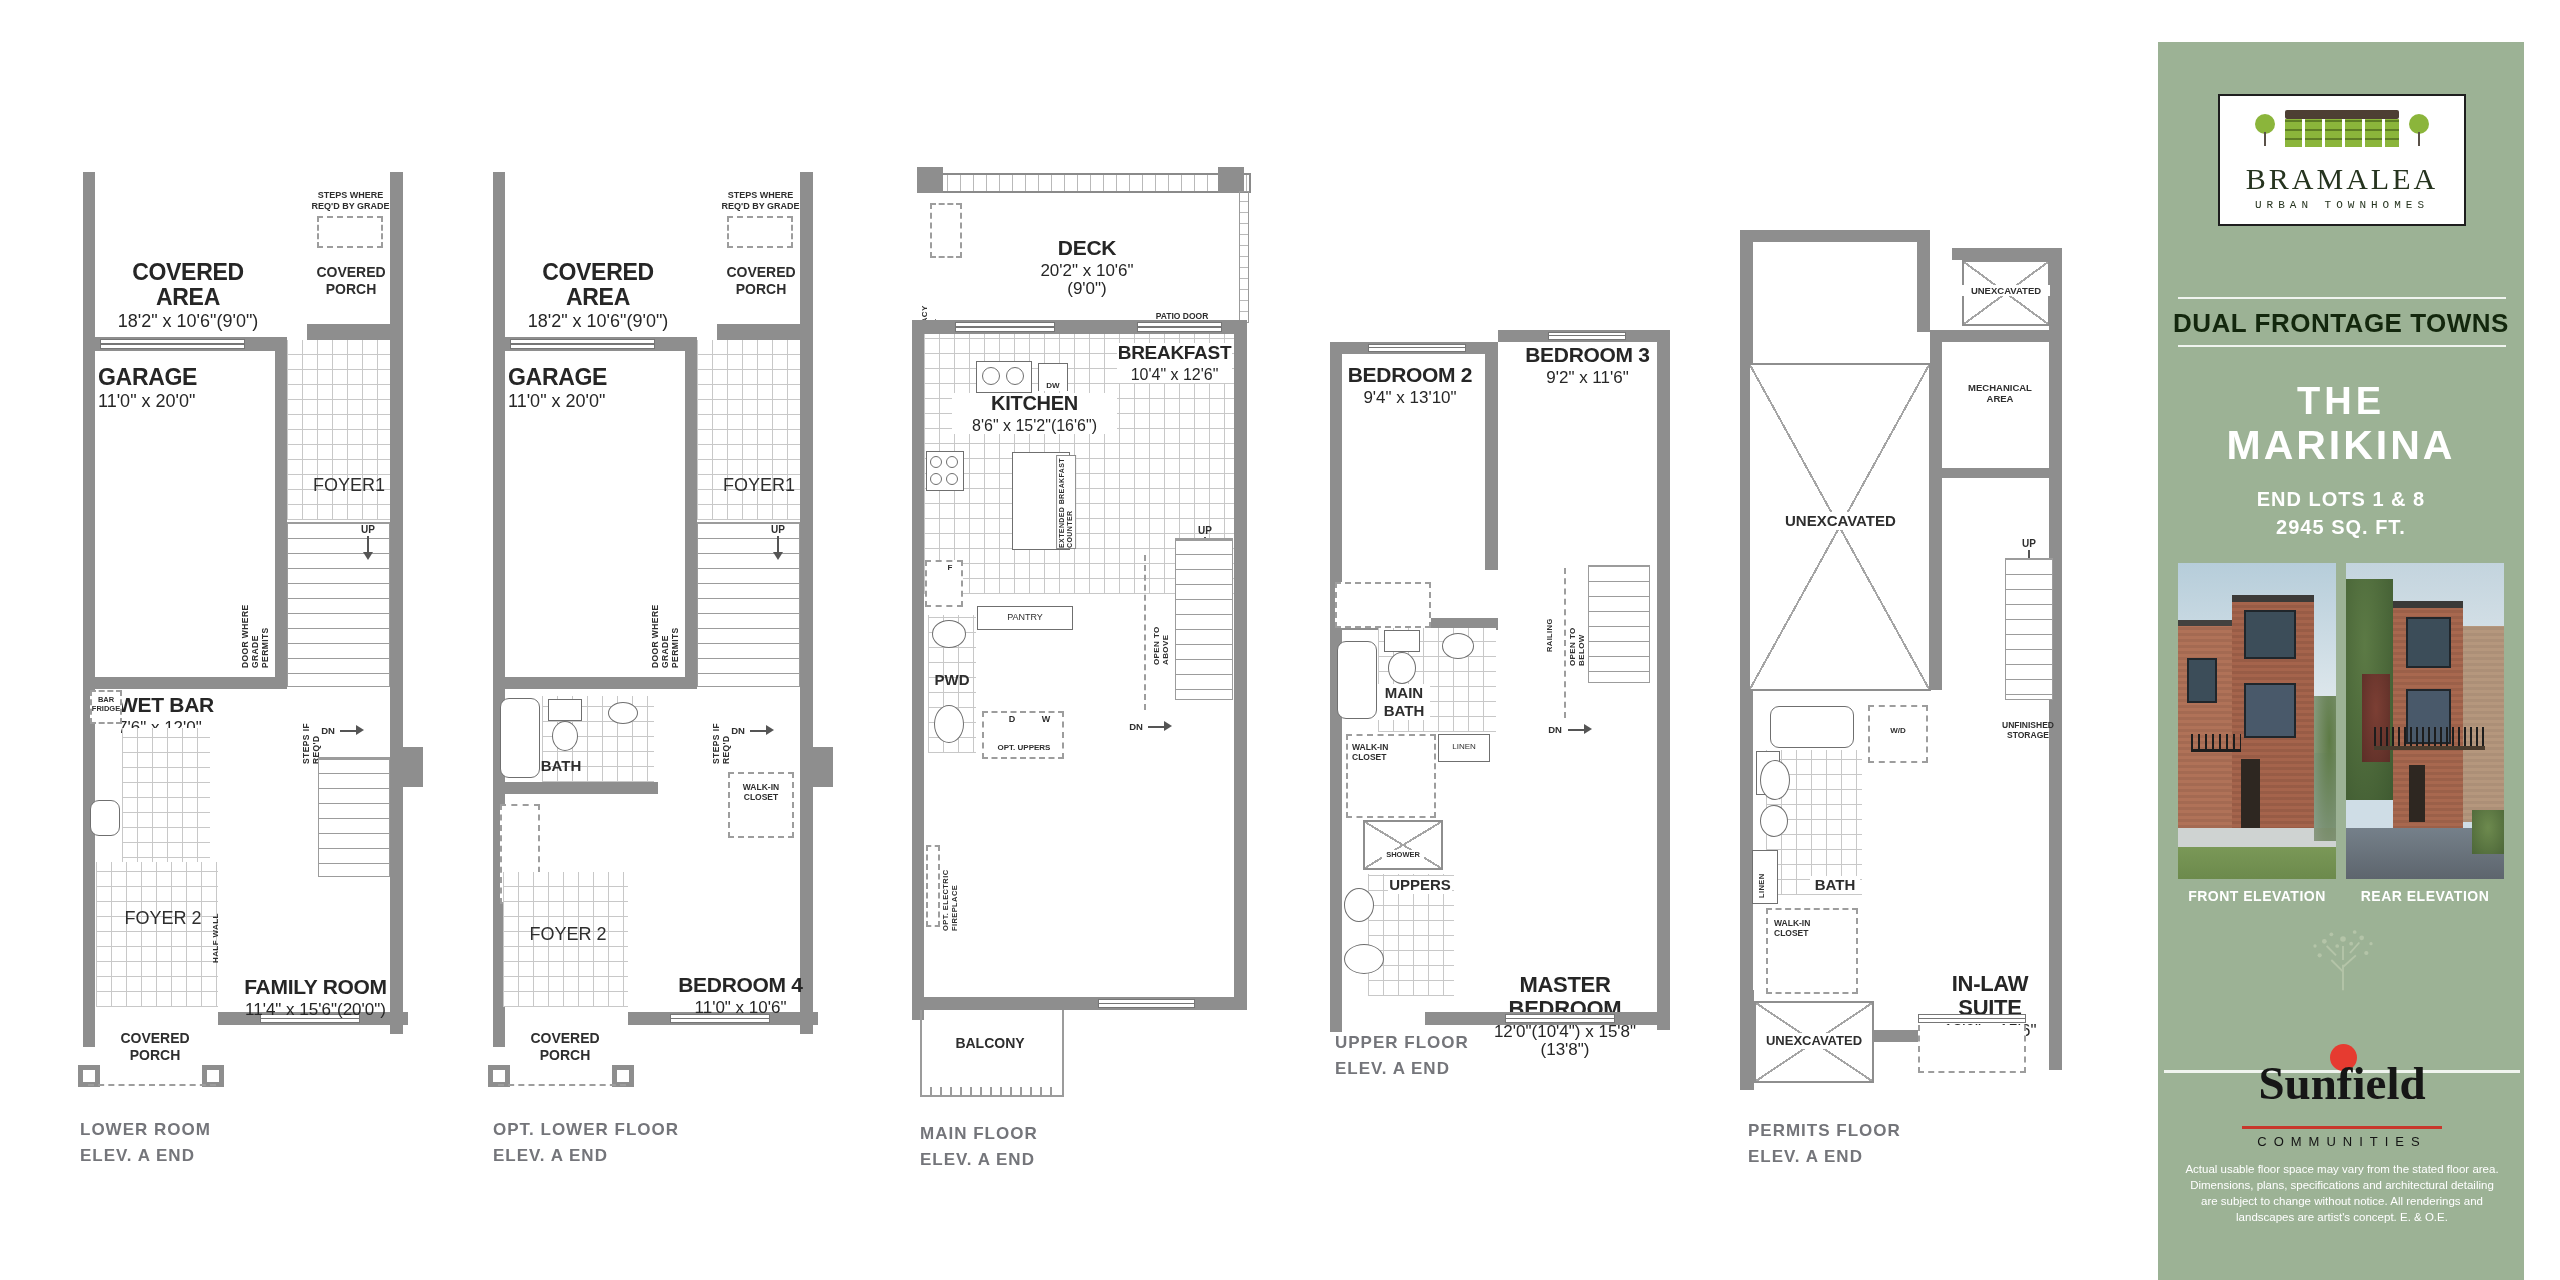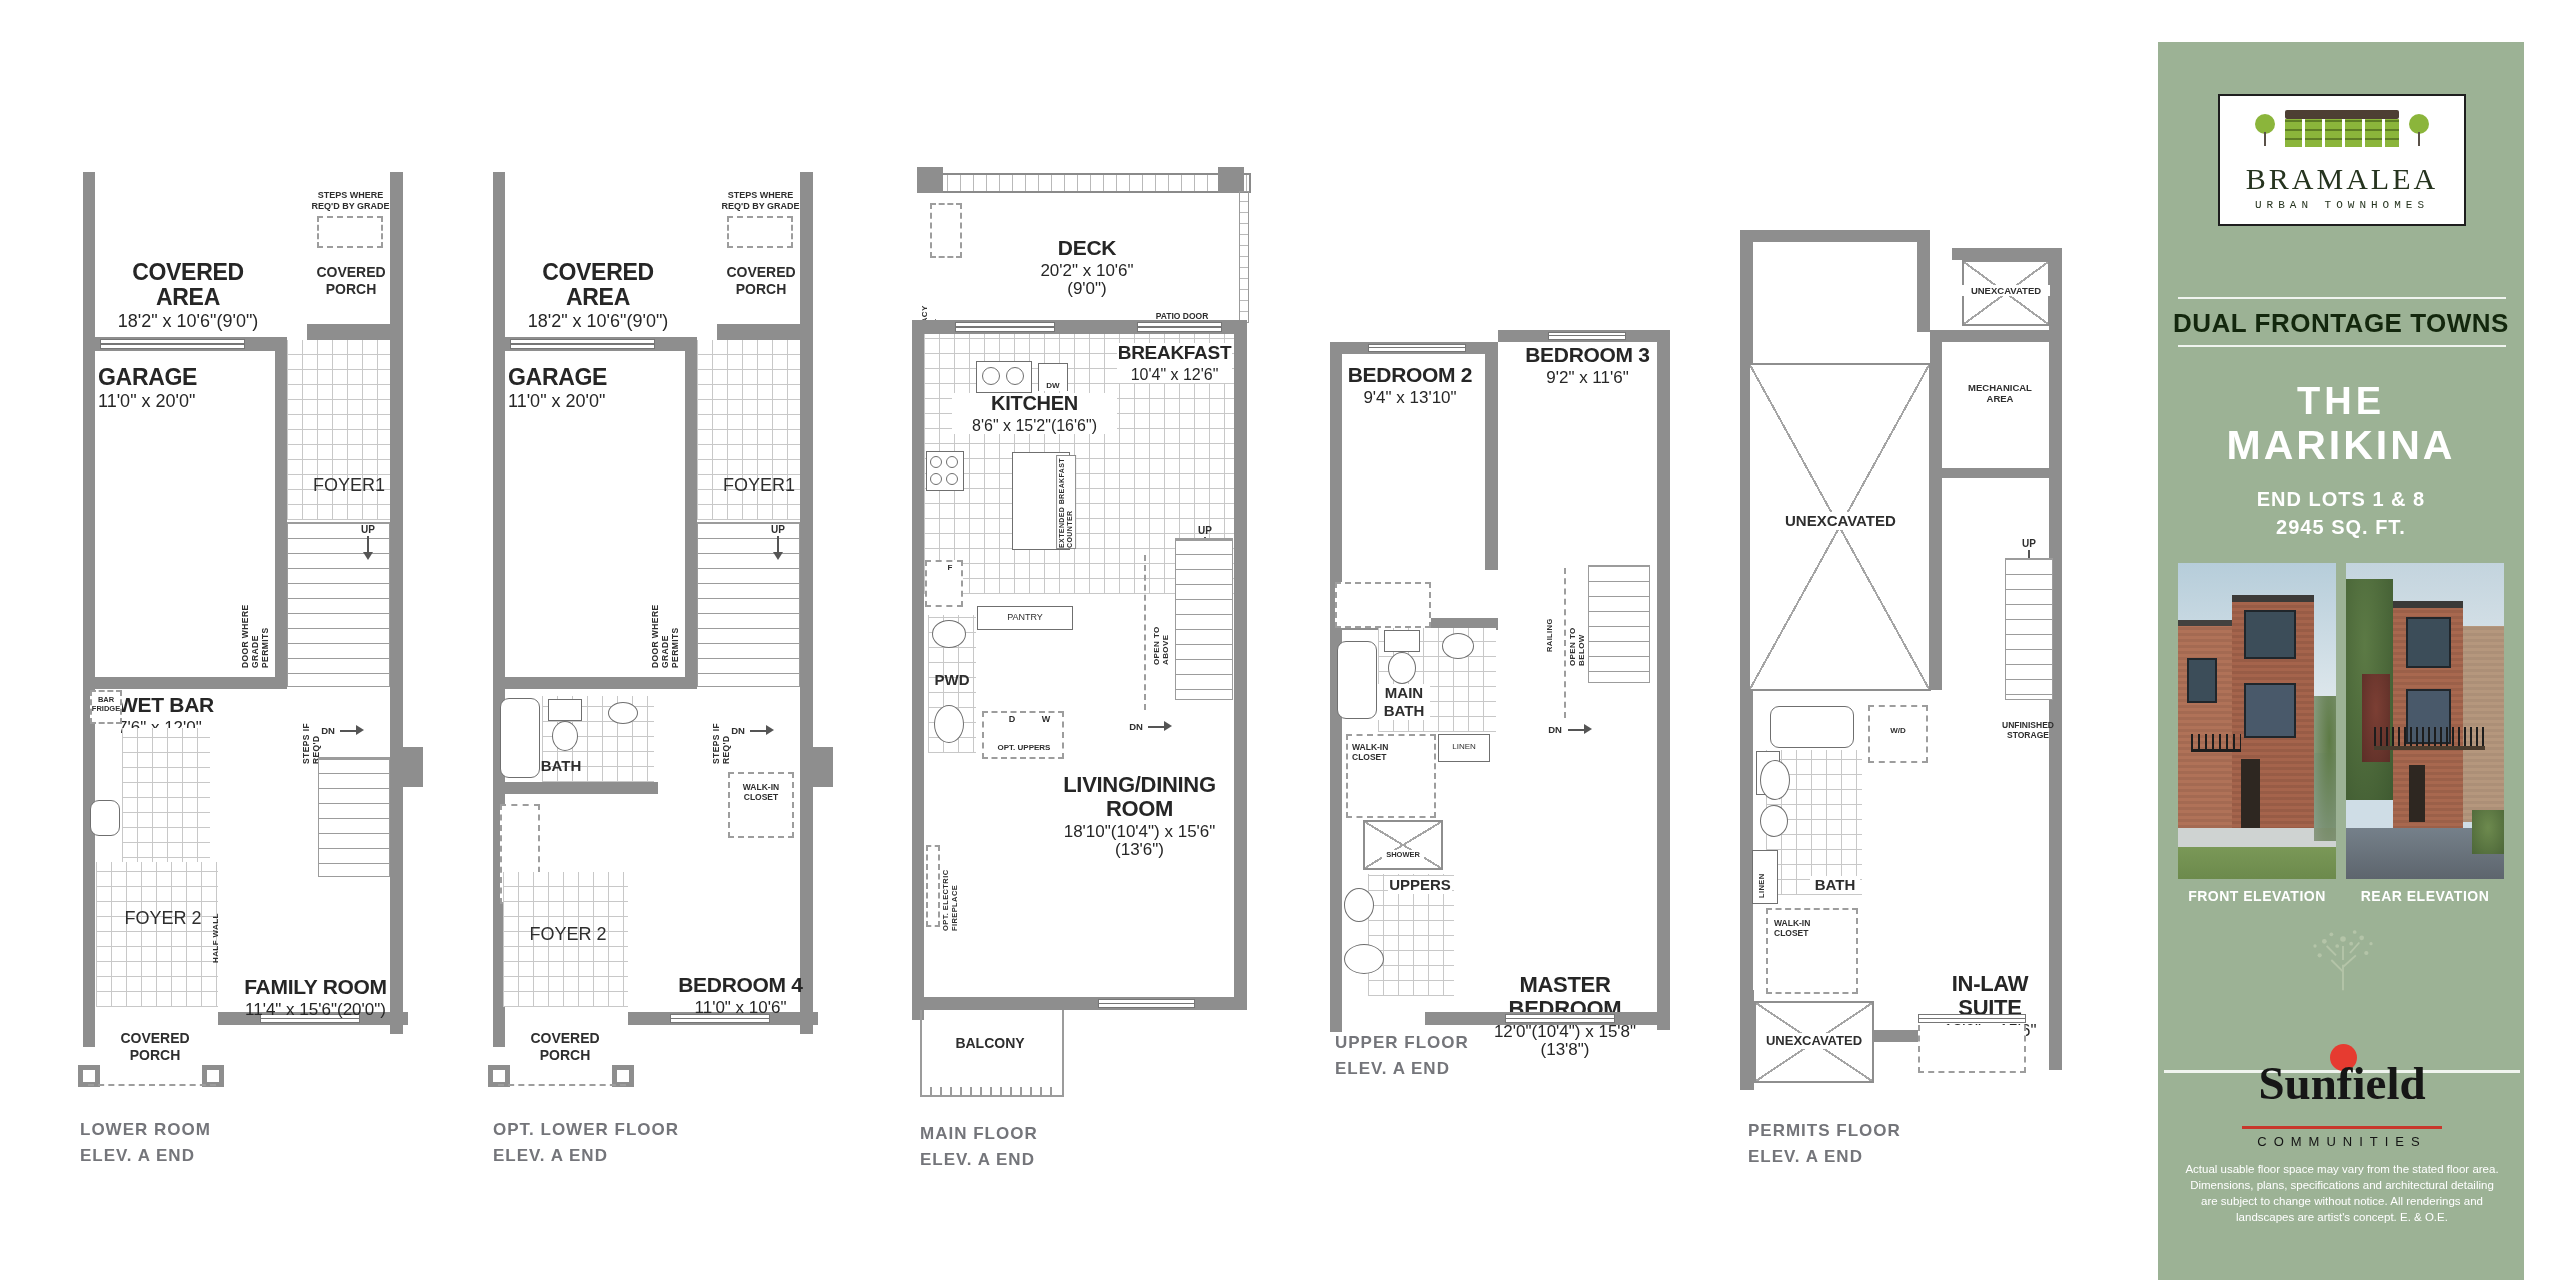--- a/index.html
+++ b/index.html
@@ -279,24 +279,20 @@
 
     <div class="dbox" style="left:70px;top:546px;width:82px;height:48px"></div>
     <div class="sm" style="left:92px;top:549px;width:16px;font-size:9px">D</div>
     <div class="sm" style="left:126px;top:549px;width:16px;font-size:9px">W</div>
     <div class="sm" style="left:82px;top:578px;width:60px;font-size:8px">OPT. UPPERS</div>
 
     <div class="sm" style="left:212px;top:556px;width:24px;font-size:9.5px">DN</div>
     <div class="stem-h" style="left:236px;top:561px;width:16px"></div>
     <div class="arr-r" style="left:252px;top:556px"></div>
 
-    <div class="rl" style="left:135px;top:608px;width:185px">
-      <span class="nm" style="font-size:22px">LIVING/DINING ROOM</span>
-      <span class="dm" style="font-size:17px">18'10"(10'4") x 15'6"(13'6")</span>
-    </div>
 
     <div class="dbox" style="left:14px;top:680px;width:14px;height:82px"></div>
     <div class="vt" style="left:30px;top:678px;height:88px;font-size:7.5px">OPT. ELECTRIC FIREPLACE</div>
 
     <div class="wall" style="left:0;top:832px;width:160px;height:13px"></div>
     <div class="wall" style="left:150px;top:832px;width:185px;height:13px"></div>
     <div class="win" style="left:186px;top:834px;width:97px;height:9px"></div>
     <div class="abs" style="left:8px;top:845px;width:140px;height:85px;border:2px solid #9b9b9b;border-top:none"></div>
     <div class="abs" style="left:8px;top:922px;width:140px;height:8px;background:repeating-linear-gradient(90deg,#9b9b9b 0 2px,transparent 2px 10px);border-bottom:2px solid #9b9b9b"></div>
     <div class="sm" style="left:35px;top:870px;width:86px;font-size:14px">BALCONY</div>

